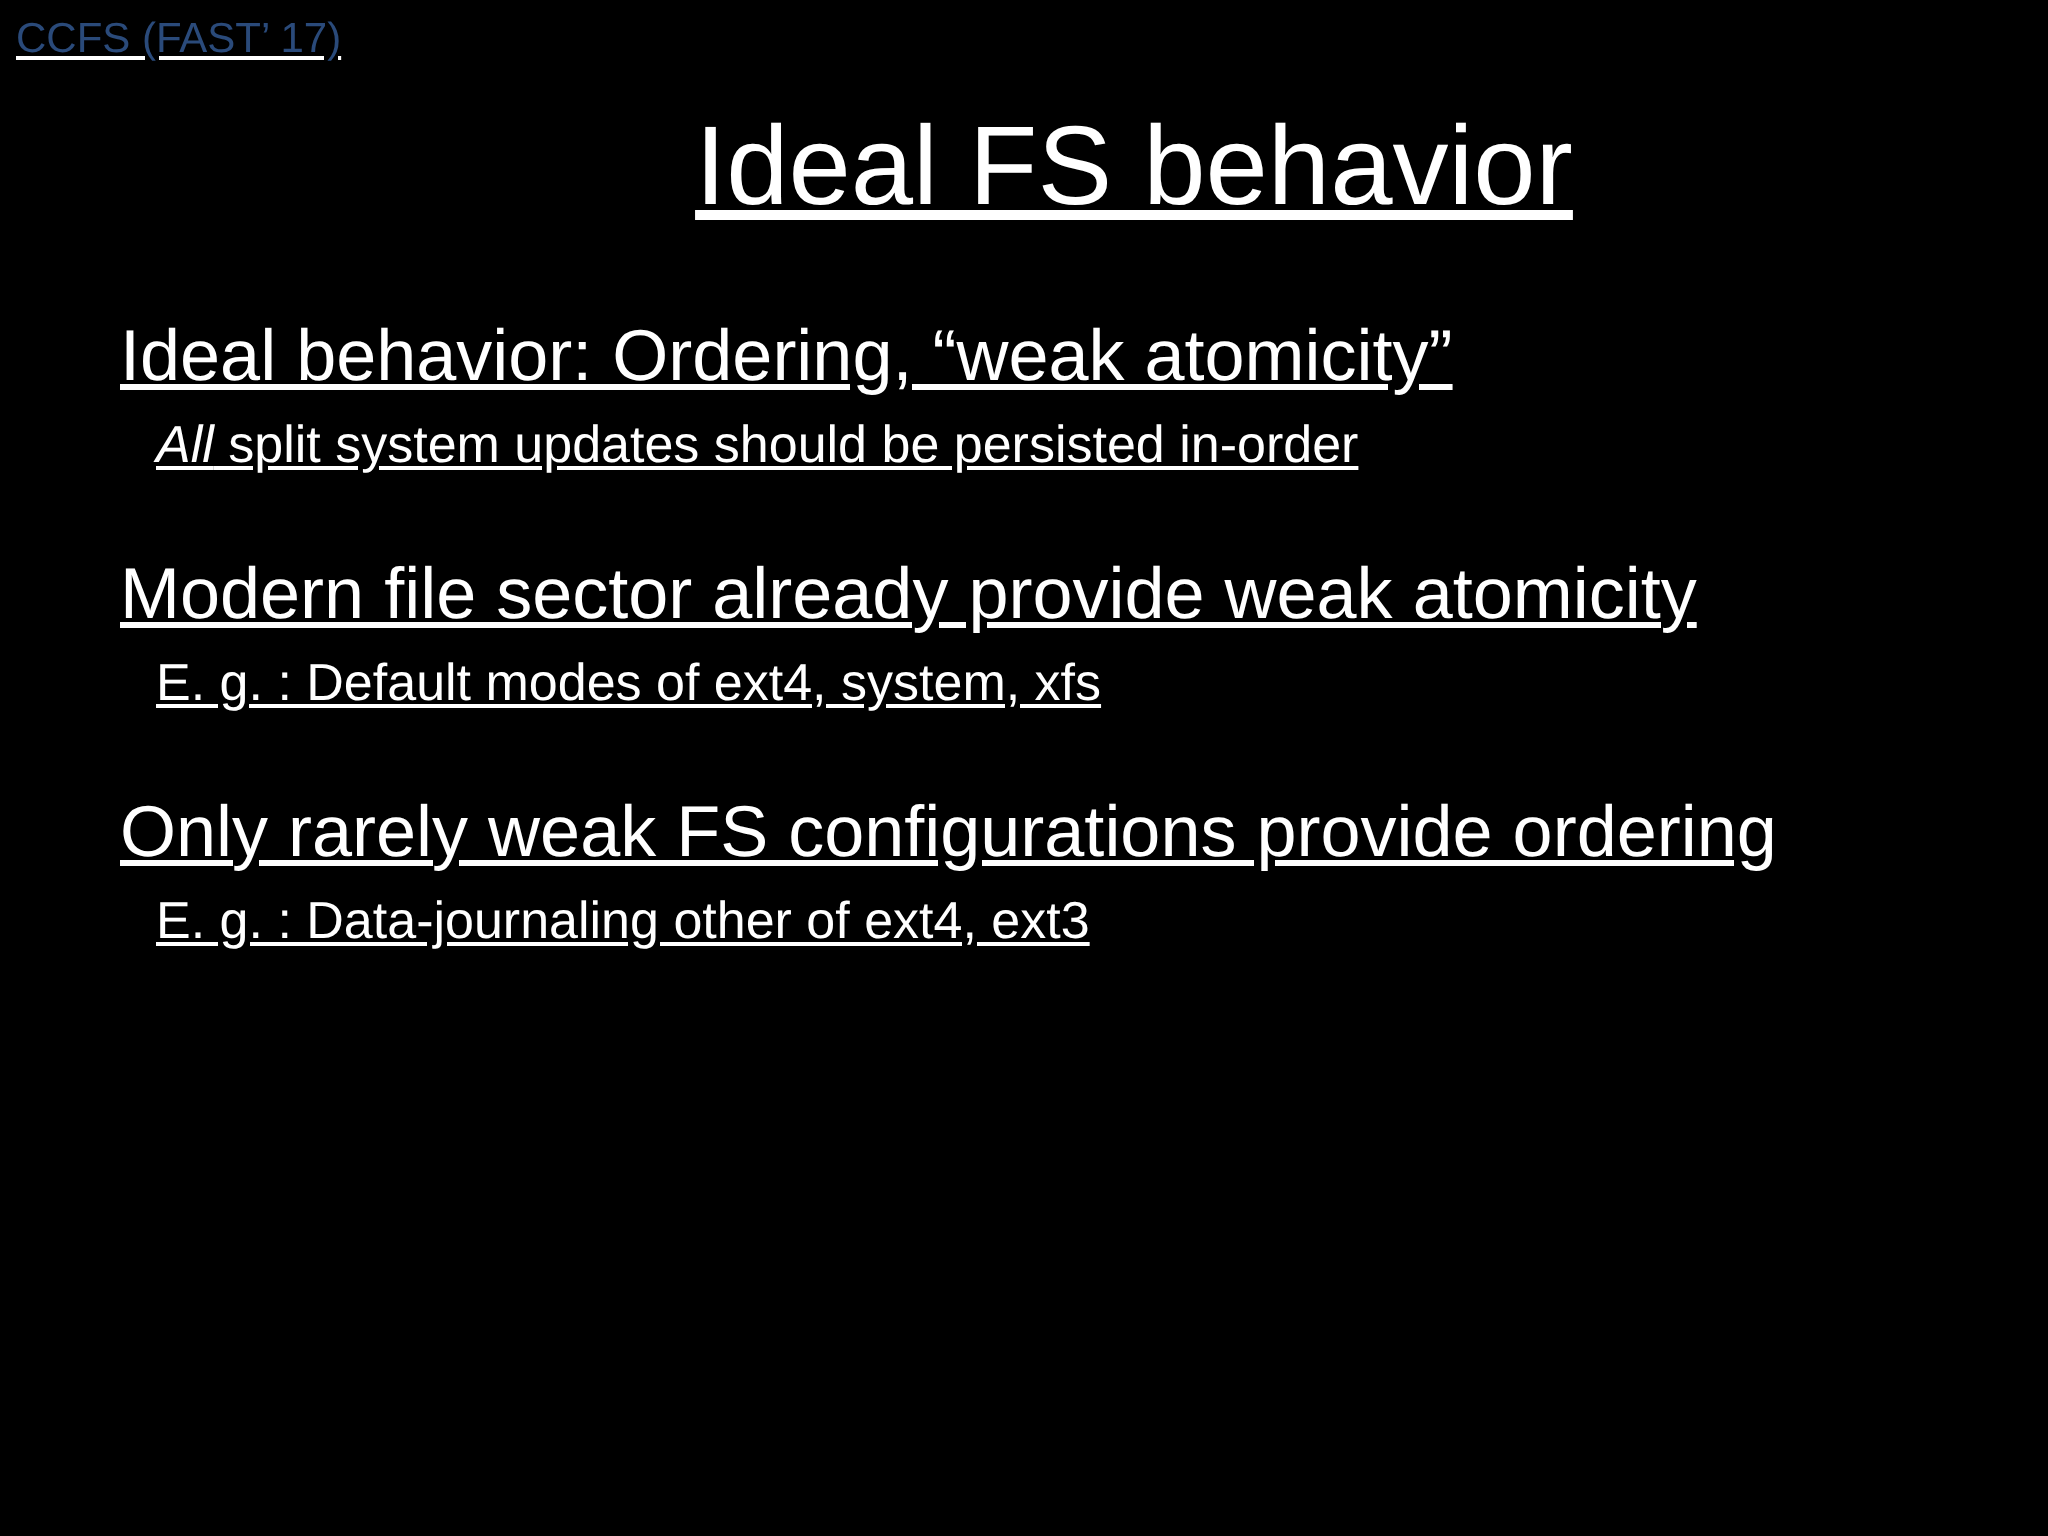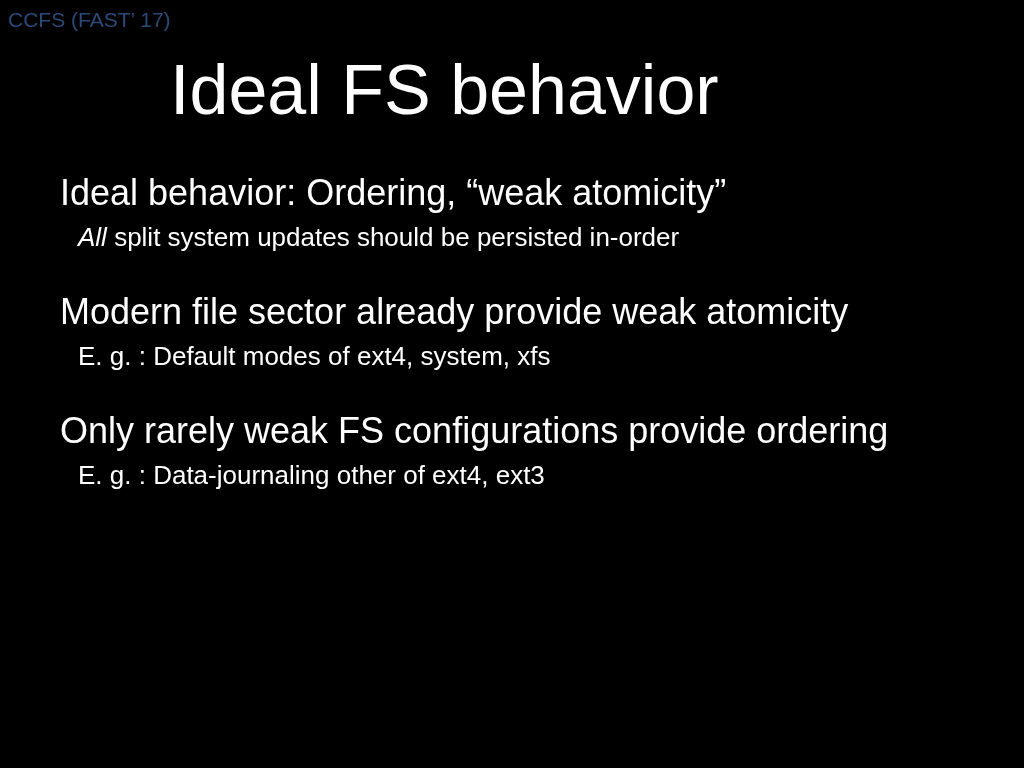--- a/index.html
+++ b/index.html
@@ -1,19 +1,19 @@
 <!DOCTYPE html>
 <html><head>
 <meta charset="utf-8">
 <style>
   * { margin: 0; padding: 0; box-sizing: border-box; }
   html, body { width: 1024px; height: 768px; background: #000; color: #fff; font-family: Arial, Helvetica, sans-serif; overflow: hidden; }
-  .slide { width: 964px; height: 768px; position: relative; padding: 0; }
+  .slide { width: 964px; height: 768px; position: relative; padding: 0; text-decoration: underline; }
   .header { color: #2a4a7a; font-size: 21px; padding: 8px 0 0 8px; font-weight: 400; }
-  .title { color: #fff; font-size: 70px; font-weight: 400; margin: 18px 0 40px 170px; letter-spacing: 0px; }
+  .title { color: #fff; font-size: 56px; font-weight: 400; margin: 18px 0 40px 170px; letter-spacing: 0px; text-align: center; }
   .content { padding-left: 60px; padding-right: 40px; }
   .heading { font-size: 36px; font-weight: 400; line-height: 1.25; margin-bottom: 6px; }
   .sub { font-size: 26px; font-weight: 400; line-height: 1.3; padding-left: 18px; }
   .block { margin-bottom: 34px; }
   .italic { font-style: italic; }
 </style>
 </head>
 <body>
 
 <div class="slide">

